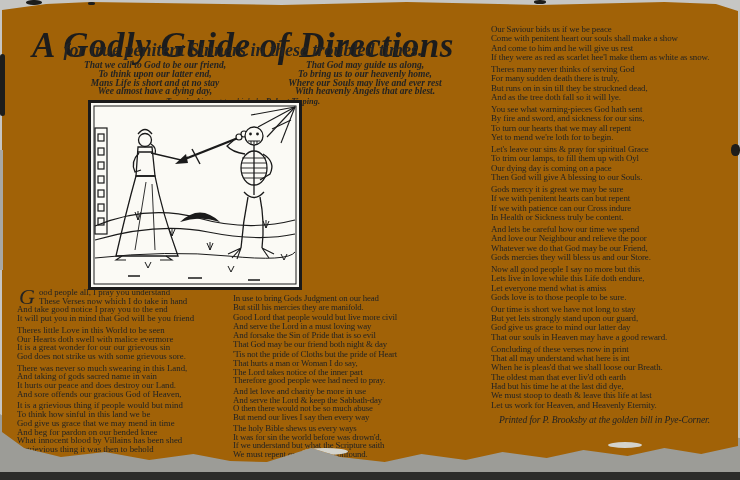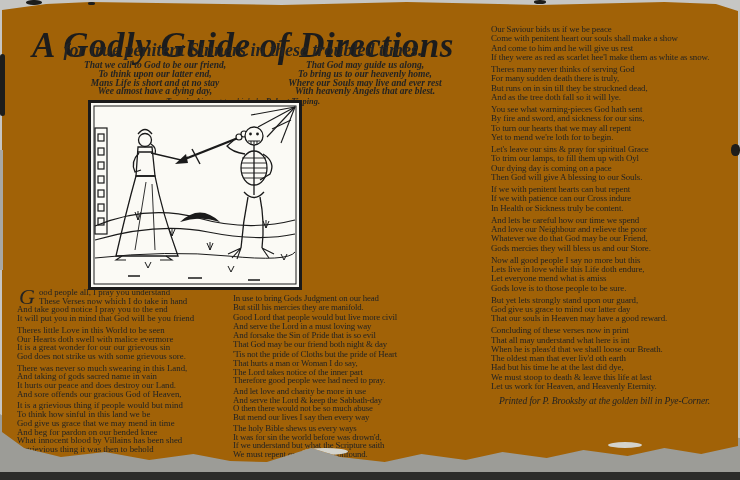--- a/index.html
+++ b/index.html
@@ -235,37 +235,39 @@
             <span class="vline">To turn our hearts that we may all repent</span>
             <span class="vline">Yet to mend we're loth for to begin.</span>
           </p>
           <p class="stanza">
             <span class="vline">Let's leave our sins &amp; pray for spiritual Grace</span>
             <span class="vline">To trim our lamps, to fill them up with Oyl</span>
             <span class="vline">Our dying day is coming on a pace</span>
             <span class="vline">Then God will give A blessing to our Souls.</span>
           </p>
           <p class="stanza">
+            <span class="vline">Gods mercy it is great we may be sure</span>
             <span class="vline">If we with penitent hearts can but repent</span>
             <span class="vline">If we with patience can our Cross indure</span>
             <span class="vline">In Health or Sickness truly be content.</span>
           </p>
           <p class="stanza">
             <span class="vline">And lets be careful how our time we spend</span>
             <span class="vline">And love our Neighbour and relieve the poor</span>
             <span class="vline">Whatever we do that God may be our Friend,</span>
             <span class="vline">Gods mercies they will bless us and our Store.</span>
           </p>
           <p class="stanza">
             <span class="vline">Now all good people I say no more but this</span>
             <span class="vline">Lets live in love while this Life doth endure,</span>
             <span class="vline">Let everyone mend what is amiss</span>
             <span class="vline">Gods love is to those people to be sure.</span>
           </p>
           <p class="stanza">
+            <span class="vline">Our time is short we have not long to stay</span>
             <span class="vline">But yet lets strongly stand upon our guard,</span>
             <span class="vline">God give us grace to mind our latter day</span>
             <span class="vline">That our souls in Heaven may have a good reward.</span>
           </p>
           <p class="stanza">
             <span class="vline">Concluding of these verses now in print</span>
             <span class="vline">That all may understand what here is int</span>
             <span class="vline">When he is pleas'd that we shall loose our Breath.</span>
             <span class="vline">The oldest man that ever liv'd oth earth</span>
             <span class="vline">Had but his time he at the last did dye,</span>

